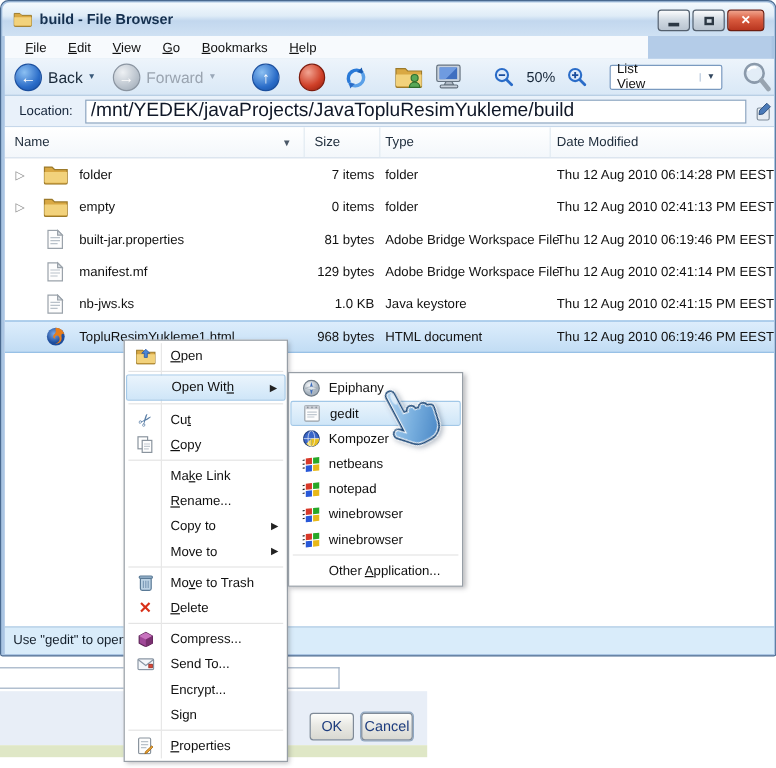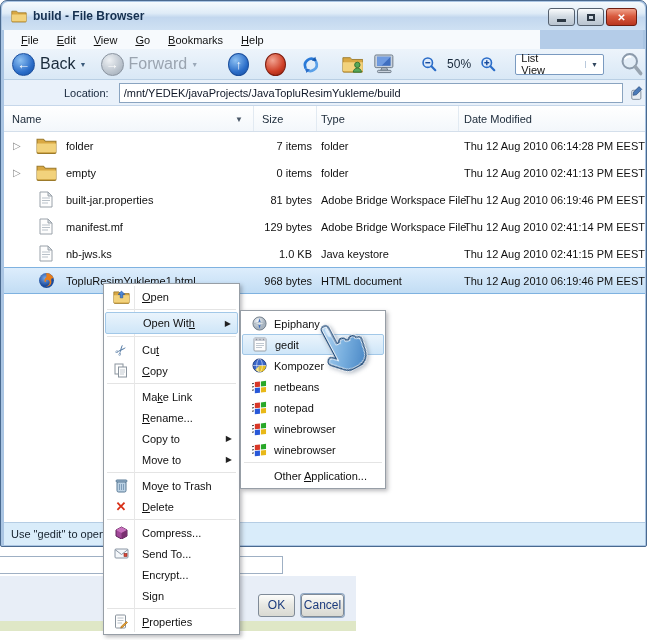--- a/index.html
+++ b/index.html
@@ -26,26 +26,26 @@
 
   .menubar { left:3px; top:29px; width:536px; height:19px; background:#f7fafd; display:flex; align-items:center; padding-left:8px; }
   .menubar > div { padding:2px 9px; }
 
   .toolbar { left:3px; top:48px; width:641px; height:31px; background:linear-gradient(#edf4fb,#d9e8f6); border-bottom:1px solid #b9cfe4; display:flex; align-items:center; }
   .circle { width:23px; height:23px; border-radius:50%; border:1px solid #1b4f9e; background:radial-gradient(circle at 35% 30%, #8cc0f2, #2a6cc8 62%, #174e9e); color:#fff; font-size:13px; font-weight:bold; display:flex; align-items:center; justify-content:center; }
   .circle.gray { border-color:#8a94a0; background:radial-gradient(circle at 35% 30%, #eef1f4, #b9c2cc 62%, #9aa5b1); color:#fdfdfd; }
   .circle.red { border-color:#7e1c0e; background:radial-gradient(circle at 35% 30%, #f2a492, #cf4028 58%, #8e1c0c); }
   .tb-caret { font-size:7px; color:#3a5a7a; margin:0 4px; }
   .tb-caret.dis { color:#9aa8b8; }
-  .tb-label { font-size:16px; color:#1a2a3a; margin-left:5px; }
+  .tb-label { font-size:13px; color:#1a2a3a; margin-left:5px; }
   .tb-label.dis { color:#9aa4b0; }
   .viewsel { width:96px; height:21px; background:#fff; border:1px solid #7a9ac0; border-radius:2px; display:flex; align-items:center; justify-content:space-between; padding:0 5px;gap:40px; }
 
-  .locrow { left:3px; top:79px; width:641px; height:26px; background:#e9f1fa; border-bottom:1px solid #c6d7ea; display:flex; align-items:center;padding-left:48px; }
-  .locinput { width:552px; height:20px; border:1px solid #8aa4c0; background:#fff; font-family:"Liberation Sans",sans-serif; font-size:11px; color:#101828; padding:0 4px; }
+  .locrow { left:3px; top:79px; width:641px; height:26px; background:#e9f1fa; border-bottom:1px solid #c6d7ea; display:flex; align-items:center; }
+  .locinput { width:552px; height:20px; border:1px solid #8aa4c0; background:#fff; font-family:"Liberation Sans",sans-serif; font-size:16px; color:#101828; padding:0 4px; }
 
   .listwrap { left:3px; top:105px; width:641px; height:416px; background:#fff; overflow:hidden; }
   .hdr { height:26px; background:linear-gradient(#ffffff,#f3f7fb); border-bottom:1px solid #d4dfeb; display:flex; color:#212f3e; }
   .hdr > div { border-right:1px solid #e2eaf2; display:flex; align-items:center; padding-left:8px; }
   .c-name { width:250px; position:relative; }
   .c-size { width:63px; }
   .c-type { width:142px; padding-left:4px !important; }
   .c-date { width:186px; padding-left:5px !important; border-right:none !important; }
   .sortarrow { position:absolute; right:10px; top:9px; font-size:8px; color:#4a5868; }
 

